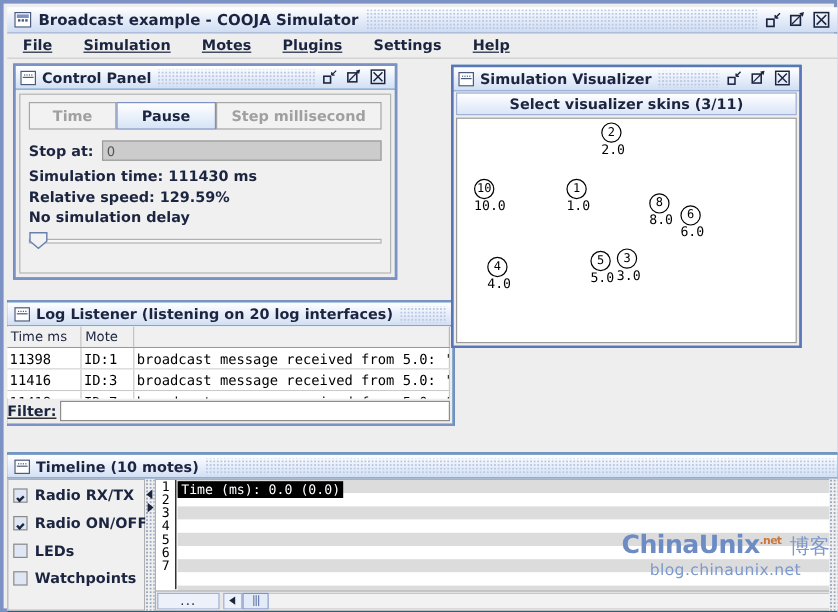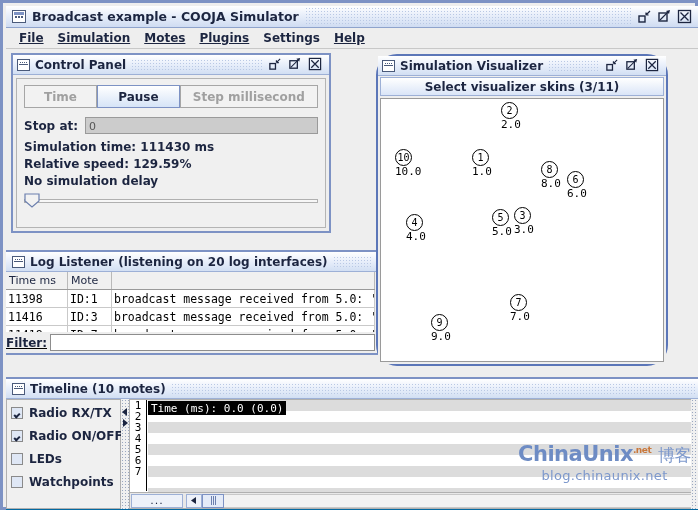--- a/index.html
+++ b/index.html
@@ -27,21 +27,21 @@
   .main-title-text{font-weight:bold;font-size:12.5px;color:#1c2540;white-space:nowrap;}
   .main-title-filler{flex:1;height:18px;margin:0 6px;
     background-image:radial-gradient(#b9c8e4 0.8px, transparent 0.9px);
     background-size:3px 3px;background-position:0 2px;}
   .wbtns{display:flex;align-items:center;gap:5px;margin-right:6px;flex:none;}
   .wb{width:15px;height:15px;position:relative;}
   .wb svg{display:block;}
 
   .menubar{position:absolute;left:3px;top:25px;width:692px;height:21px;
     background:#eeeeee;border-bottom:1px solid #c8c8c8;box-sizing:border-box;
-    display:flex;align-items:center;padding-left:6px;}
+    display:flex;align-items:center;padding-left:6px;gap:12px;}
   .menu-item{font-size:12px;font-weight:bold;color:#1c2540;padding:1px 7px;white-space:nowrap;}
   .menu-item u{text-decoration:underline;}
 
   .desktop{position:absolute;left:3px;top:46px;width:692px;height:461px;background:#eeeeee;overflow:hidden;}
 
   
   .iframe-win{position:absolute;background:#0369a1;border:2px solid #7d92c4;box-sizing:border-box;}
   .if-title{height:20px;
     background:linear-gradient(to bottom,#ffffff 0%,#eaf0fb 45%,#d2dff3 100%);
     border-bottom:1px solid #9db0d6;box-sizing:border-box;display:flex;align-items:center;}
@@ -87,21 +87,21 @@
   .ll-row{display:flex;height:17px;border-bottom:1px solid #c9c9c9;background:#fff;}
   .ll-td{font-family:"DejaVu Sans Mono","Liberation Mono",monospace;font-size:11.5px;color:#000;
     display:flex;align-items:center;padding-left:2px;border-right:1px solid #c9c9c9;
     box-sizing:border-box;overflow:hidden;white-space:nowrap;}
   .ll-filterbar{position:absolute;left:2px;right:2px;bottom:1px;height:19px;display:flex;align-items:center;text-decoration:underline;}
   .ll-flabel{font-size:12px;font-weight:bold;color:#1c2540;white-space:nowrap;}
   .ll-finput{flex:1;height:17px;margin-left:3px;background:#fff;border:1px solid #8d8d8d;
     box-sizing:border-box;}
 
   
-  #sim-visualizer{left:370px;top:5px;width:292px;height:312px;border-color:#5b76b8;border-radius:21px;}
+  #sim-visualizer{left:370px;top:5px;width:292px;height:236px;border-color:#5b76b8;}
   .sv-skins{height:19px;margin:1px 2px 0 2px;
     background:linear-gradient(to bottom,#ffffff,#dae5f7);
     border:1px solid #9db0d6;box-sizing:border-box;
     display:flex;align-items:center;justify-content:center;
     font-size:12px;font-weight:bold;color:#1c2540;}
   .sv-canvas{position:absolute;left:2px;right:2px;top:22px;bottom:2px;background:#ffffff;
     border:1px solid #9a9a9a;box-sizing:border-box;overflow:hidden;}
   .mote{position:absolute;}
   .mote-c{width:17px;height:17px;border:1px solid #000;border-radius:50%;background:#fff;
     display:flex;align-items:center;justify-content:center;

